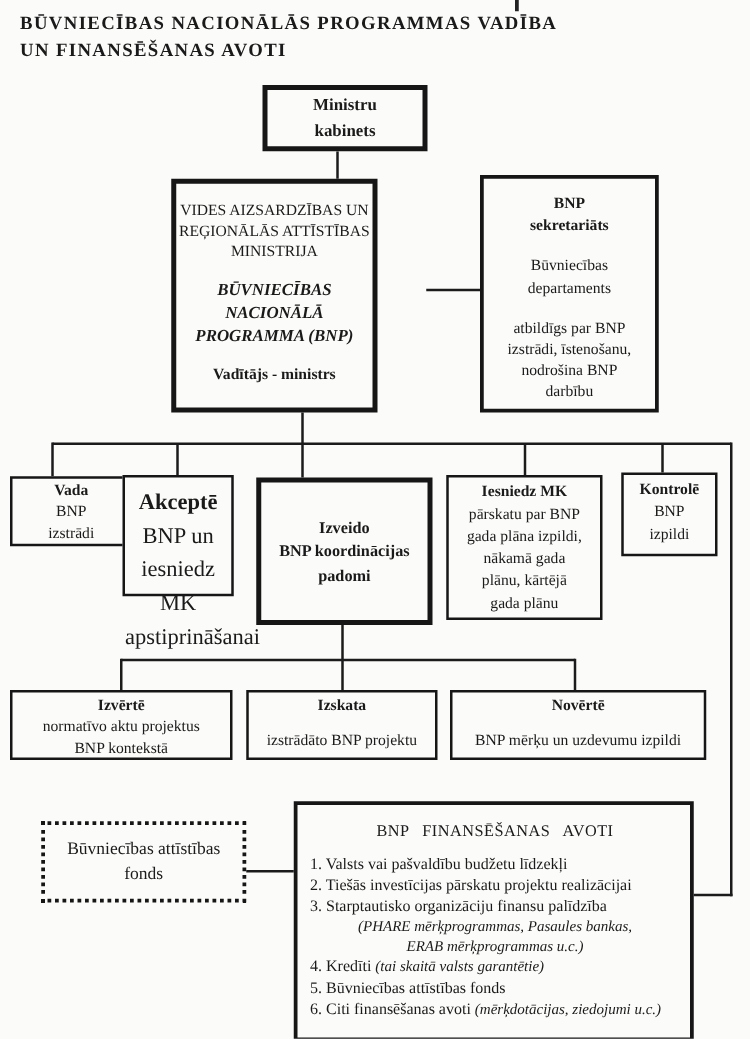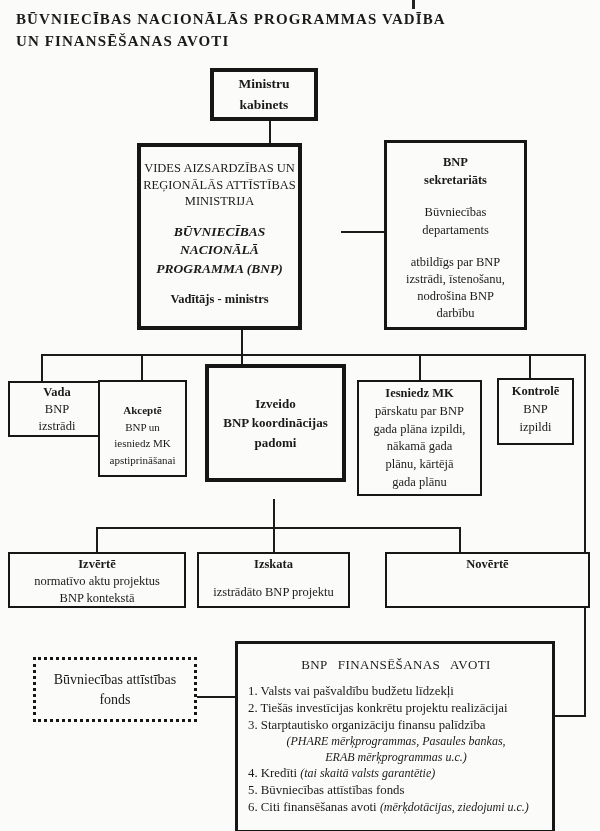--- a/index.html
+++ b/index.html
@@ -17,40 +17,40 @@
   }
   .artifact{position:absolute;left:412px;top:0;width:3px;height:9px;background:#222;}
   svg.connectors{position:absolute;left:0;top:0;width:600px;height:831px;}
   svg.connectors line{stroke:#1b1b1b;stroke-width:2;}
   .box{
     position:absolute;box-sizing:border-box;background:#fbfbf9;
     border:2px solid #161616;text-align:center;
     font-size:13px;line-height:1.4;
   }
   .bold{font-weight:bold;}
-  .b-kabinets{left:210px;top:68px;width:108px;height:53px;border-width:4px;
+  .b-kabinets{left:210px;top:68px;width:132px;height:53px;border-width:4px;
     display:flex;align-items:center;justify-content:center;font-weight:bold;font-size:13.5px;line-height:1.55;}
   .b-ministrija{left:137px;top:143px;width:165px;height:187px;border-width:4px;padding-top:13px;}
   .b-ministrija .mname{font-size:12.5px;line-height:1.32;}
   .b-ministrija .mprog{margin-top:13px;font-weight:bold;font-style:italic;font-size:13.5px;line-height:1.38;}
   .b-ministrija .mlead{margin-top:13px;font-weight:bold;font-size:12.5px;}
   .b-sekretariats{left:384px;top:140px;width:143px;height:190px;border-width:3px;padding-top:10px;font-size:12.5px;}
   .b-sekretariats .stitle{font-weight:bold;line-height:1.45;}
   .b-sekretariats .sdept{margin-top:15px;line-height:1.4;}
   .b-sekretariats .sdesc{margin-top:15px;line-height:1.35;}
   .b-vada{left:8px;top:381px;width:98px;height:56px;padding-top:1px;font-size:12.5px;line-height:1.35;}
-  .b-akcepte{left:98px;top:380px;width:89px;height:97px;padding-top:20px;font-size:11px;line-height:1.5;}
-  .b-izveido{left:205px;top:364px;width:141px;height:118px;border-width:4px;
+  .b-akcepte{left:98px;top:380px;width:89px;height:97px;padding-top:6px;font-size:18px;line-height:1.5;}
+  .b-izveido{left:205px;top:382px;width:141px;height:118px;border-width:4px;
     display:flex;align-items:center;justify-content:center;font-weight:bold;font-size:13px;line-height:1.5;}
   .b-iesniedz{left:357px;top:380px;width:125px;height:116px;padding-top:3px;font-size:12.5px;line-height:1.42;}
   .b-kontrole{left:497px;top:378px;width:77px;height:67px;padding-top:2px;font-size:12.5px;line-height:1.45;}
   .b-izverte{left:8px;top:552px;width:178px;height:56px;padding-top:2px;font-size:12.5px;line-height:1.35;}
   .b-izskata{left:197px;top:552px;width:153px;height:56px;padding-top:2px;font-size:12.5px;}
   .b-izskata .gapbody{margin-top:10px;}
-  .b-noverte{left:360px;top:552px;width:205px;height:56px;padding-top:2px;font-size:12.5px;margin-left:25px;}
+  .b-noverte{left:360px;top:552px;width:205px;height:56px;padding-top:2px;font-size:12.5px;}
   .b-noverte .gapbody{margin-top:10px;}
   .b-fonds{left:33px;top:657px;width:164px;height:65px;border:3px dotted #161616;
     display:flex;align-items:center;justify-content:center;font-size:14px;line-height:1.4;}
   .b-fin{left:235px;top:641px;width:320px;height:192px;border-width:3px;text-align:left;padding:12px 8px 0 10px;}
   .b-fin .ftitle{text-align:center;font-size:13px;word-spacing:7px;letter-spacing:0.4px;margin-bottom:9px;}
   .fin-item{font-size:12.8px;line-height:1.33;}
   .fin-item .ital{font-style:italic;font-size:12px;}
   .fin-sub{font-style:italic;font-size:12px;text-align:center;line-height:1.3;}
 </style>
 </head>
@@ -144,36 +144,37 @@
 BNP kontekstā</div>
 </div>
 
 <div class="box b-izskata">
   <div class="bold">Izskata</div>
   <div class="gapbody">izstrādāto BNP projektu</div>
 </div>
 
 <div class="box b-noverte">
   <div class="bold">Novērtē</div>
+  <div class="gapbody">BNP mērķu un uzdevumu izpildi</div>
 </div>
 
 <div class="box b-fonds">
   <div class="pre">Būvniecības attīstības
 fonds</div>
 </div>
 
 <div class="box b-fin">
   <div class="ftitle">BNP FINANSĒŠANAS AVOTI</div>
   <div class="fin-item">
     <span>1.</span>
     <span>Valsts vai pašvaldību budžetu līdzekļi</span>
   </div>
   <div class="fin-item">
     <span>2.</span>
-    <span>Tiešās investīcijas konkrētu projektu realizācijai</span>
+    <span>Tiešās investīcijas pārskatu projektu realizācijai</span>
   </div>
   <div class="fin-item">
     <span>3.</span>
     <span>Starptautisko organizāciju finansu palīdzība</span>
     <div class="fin-sub pre">(PHARE mērķprogrammas, Pasaules bankas,
 ERAB mērķprogrammas u.c.)</div>
   </div>
   <div class="fin-item">
     <span>4.</span>
     <span>Kredīti</span>

